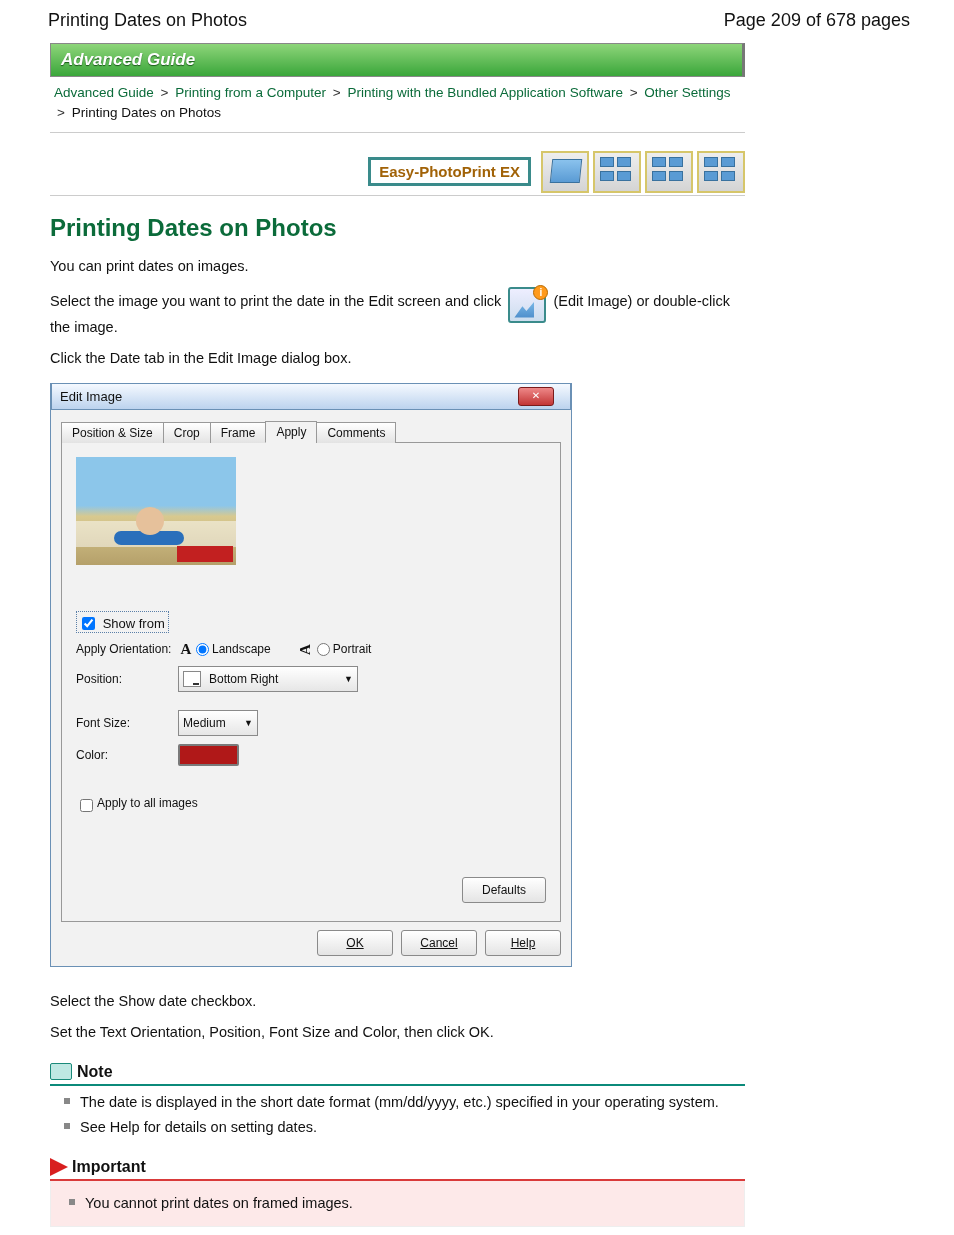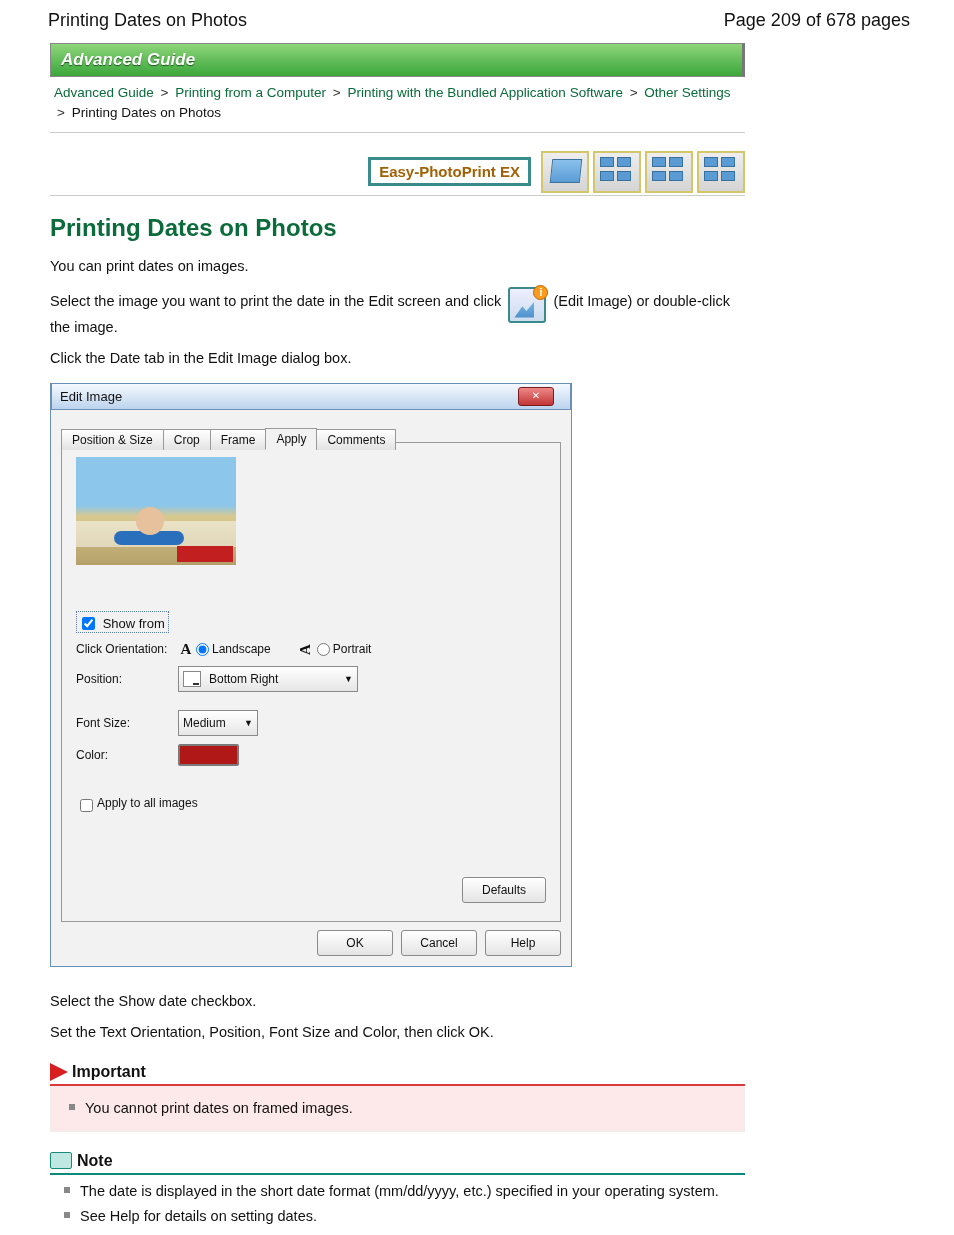--- a/index.html
+++ b/index.html
@@ -20,41 +20,41 @@
 h1.sec-title{color:#0b6b3a;font-size:24px;margin:18px 0 14px 0;}
 p{margin:10px 0;line-height:1.45;}
 .inline-icon{display:inline-block;vertical-align:middle;width:34px;height:32px;border:2px solid #3a8b8b;background:linear-gradient(#eef,#cde);position:relative;margin:0 3px -6px 3px;border-radius:3px;}
 .inline-icon .pic{position:absolute;bottom:3px;left:4px;width:20px;height:16px;background:linear-gradient(#79b7e6,#4e8fcc);clip-path:polygon(0 100%,40% 30%,60% 60%,100% 0,100% 100%);}
 .inline-icon .inf{position:absolute;top:-4px;right:-4px;width:13px;height:13px;border-radius:50%;background:#ff9a1c;border:1px solid #b86a00;color:#fff;font-size:10px;font-weight:bold;line-height:13px;text-align:center;}
 .dlg{width:520px;border:1px solid #6a90b5;border-top:none;margin-top:14px;font-size:13px;background:#f2f2f2;}
 .dlg-title{height:25px;background:linear-gradient(#f5f9ff,#bcd3ee);border:1px solid #6a90b5;display:flex;align-items:center;justify-content:space-between;padding:0 16px 0 8px;}
 .close-btn{width:34px;height:17px;background:linear-gradient(#e88,#c23535);border:1px solid #7a1b1b;border-radius:3px;color:#fff;font-size:10px;text-align:center;line-height:15px;}
 .dlg-body{padding:8px 10px 0 10px;}
 .tabbar{display:flex;align-items:flex-end;border-bottom:1px solid #999;height:24px;}
-.tab{padding:3px 10px;border:1px solid #999;border-bottom:none;background:linear-gradient(#fff,#e3e3e3);font-size:12px;margin-right:-1px;position:relative;top:8px;}
+.tab{padding:3px 10px;border:1px solid #999;border-bottom:none;background:linear-gradient(#fff,#e3e3e3);font-size:12px;margin-right:-1px;position:relative;top:1px;}
 .tab.active{background:#f2f2f2;border-bottom:1px solid #f2f2f2;font-weight:normal;}
 .tabpane{border:1px solid #999;border-top:none;background:#f2f2f2;padding:14px 14px 8px 14px;}
 .preview{width:160px;height:108px;background:linear-gradient(#8cc6ea 0%,#8cc6ea 45%,#d8c98f 55%,#b5a06a 100%);position:relative;margin-bottom:46px;}
 .preview .wave{position:absolute;bottom:18px;left:0;right:0;height:26px;background:rgba(255,255,255,.5);}
 .preview .figure{position:absolute;bottom:20px;left:38px;width:70px;height:50px;}
 .preview .figure .board{position:absolute;bottom:0;left:0;width:70px;height:14px;background:#2a6fbb;border-radius:10px;}
 .preview .figure .body{position:absolute;bottom:10px;left:22px;width:28px;height:28px;background:#e6c19b;border-radius:50%;}
 .preview .date-block{position:absolute;bottom:3px;right:3px;width:56px;height:16px;background:#c22020;}
 .form-row{display:flex;align-items:center;margin:8px 0;font-size:12px;}
 .form-row .lbl{width:102px;}
 .chk{width:13px;height:13px;margin-right:4px;position:relative;top:2px;}
 .show-date-wrap{display:inline-block;border:1px dotted #5a7fa8;padding:0 3px 1px 1px;}
 .orient-icon{font-family:'Times New Roman',serif;font-weight:bold;font-size:15px;display:inline-block;width:16px;text-align:center;}
 .orient-icon.portrait{transform:rotate(-90deg);}
 .sel{border:1px solid #8a8a8a;background:linear-gradient(#fff,#e6e6e6);height:24px;display:flex;align-items:center;padding:0 4px;font-size:12px;}
 .sel .arr{margin-left:auto;font-size:9px;}
 .color-swatch{width:57px;height:18px;border:2px solid #7a7a7a;background:#b01818;border-radius:2px;}
 .btn-row{display:flex;justify-content:flex-end;padding:8px 0 10px 0;}
 .win-btn{min-width:74px;height:24px;border:1px solid #8a8a8a;background:linear-gradient(#fff,#e4e4e4);border-radius:3px;font-size:12px;margin-left:8px;display:flex;align-items:center;justify-content:center;}
-.dlg-footer{display:flex;justify-content:flex-end;padding:8px 10px 10px 10px;background:#f2f2f2;}
+.dlg-footer{display:flex;justify-content:flex-end;padding:8px 10px 10px 10px;background:#f2f2f2;text-decoration:underline;}
 .callout{margin-top:20px;}
 .callout .hdr{display:flex;align-items:center;font-weight:bold;font-size:16px;padding-bottom:3px;margin-bottom:0;}
 .hdr.important{border-bottom:2px solid #d93a3a;}
 .hdr.important .flag{width:0;height:0;border-top:9px solid transparent;border-bottom:9px solid transparent;border-left:18px solid #d81f1f;margin-right:4px;}
 .callout.important .box{background:#fde9e9;border-left:1px solid #eee;border-right:1px solid #eee;border-bottom:1px solid #eee;padding:6px 4px 8px 4px;}
 .hdr.note{border-bottom:2px solid #0b8a7a;}
 .hdr.note .book{width:20px;height:15px;border:1px solid #1a8a7a;background:linear-gradient(90deg,#bfe8e3 48%,#1a8a7a 48%,#1a8a7a 52%,#bfe8e3 52%);margin-right:5px;border-radius:2px;}
 .callout ul{list-style:none;margin:6px 0 0 14px;padding:0;}
 .callout ul li{position:relative;padding-left:16px;margin:4px 0;line-height:1.45;}
 .callout ul li:before{content:"";position:absolute;left:0;top:6px;width:6px;height:6px;background:#888;}
@@ -149,21 +149,21 @@
           </div>
 
           <div>
             <span class="show-date-wrap">
               <input type="checkbox" class="chk" checked="" style="">
               <span>Show from</span>
             </span>
           </div>
 
           <div class="form-row">
-            <span class="lbl">Click Orientation:</span>
+            <span class="lbl">Apply Orientation:</span>
             <span class="orient-icon">A</span>
             <input type="radio" checked="" style="margin: 0px 3px 0px 2px;">
             <span>Landscape</span>
             <span style="width:26px;"></span>
             <span class="orient-icon portrait">A</span>
             <input type="radio" style="margin: 0px 3px 0px 4px;">
             <span>Portrait</span>
           </div>
 
           <div class="form-row">
@@ -203,38 +203,38 @@
       <div class="dlg-footer">
         <div class="win-btn">OK</div>
         <div class="win-btn">Cancel</div>
         <div class="win-btn">Help</div>
       </div>
     </div>
 
     <p style="margin-top:24px;">Select the Show date checkbox.</p>
     <p>Set the Text Orientation, Position, Font Size and Color, then click OK.</p>
 
+    <div class="callout">
+      <div class="hdr note">
+        <span class="book"></span>
+        <span>Note</span>
+      </div>
+      <ul>
+        <li>The date is displayed in the short date format (mm/dd/yyyy, etc.) specified in your operating system.</li>
+        <li>See Help for details on setting dates.</li>
+      </ul>
+    </div>
+
     <div class="callout important">
       <div class="hdr important">
         <span class="flag"></span>
         <span>Important</span>
       </div>
       <div class="box">
         <ul>
           <li>You cannot print dates on framed images.</li>
         </ul>
       </div>
     </div>
 
-    <div class="callout">
-      <div class="hdr note">
-        <span class="book"></span>
-        <span>Note</span>
-      </div>
-      <ul>
-        <li>The date is displayed in the short date format (mm/dd/yyyy, etc.) specified in your operating system.</li>
-        <li>See Help for details on setting dates.</li>
-      </ul>
-    </div>
-
   </div>
     </div>
 </div>
 
 </body></html>

